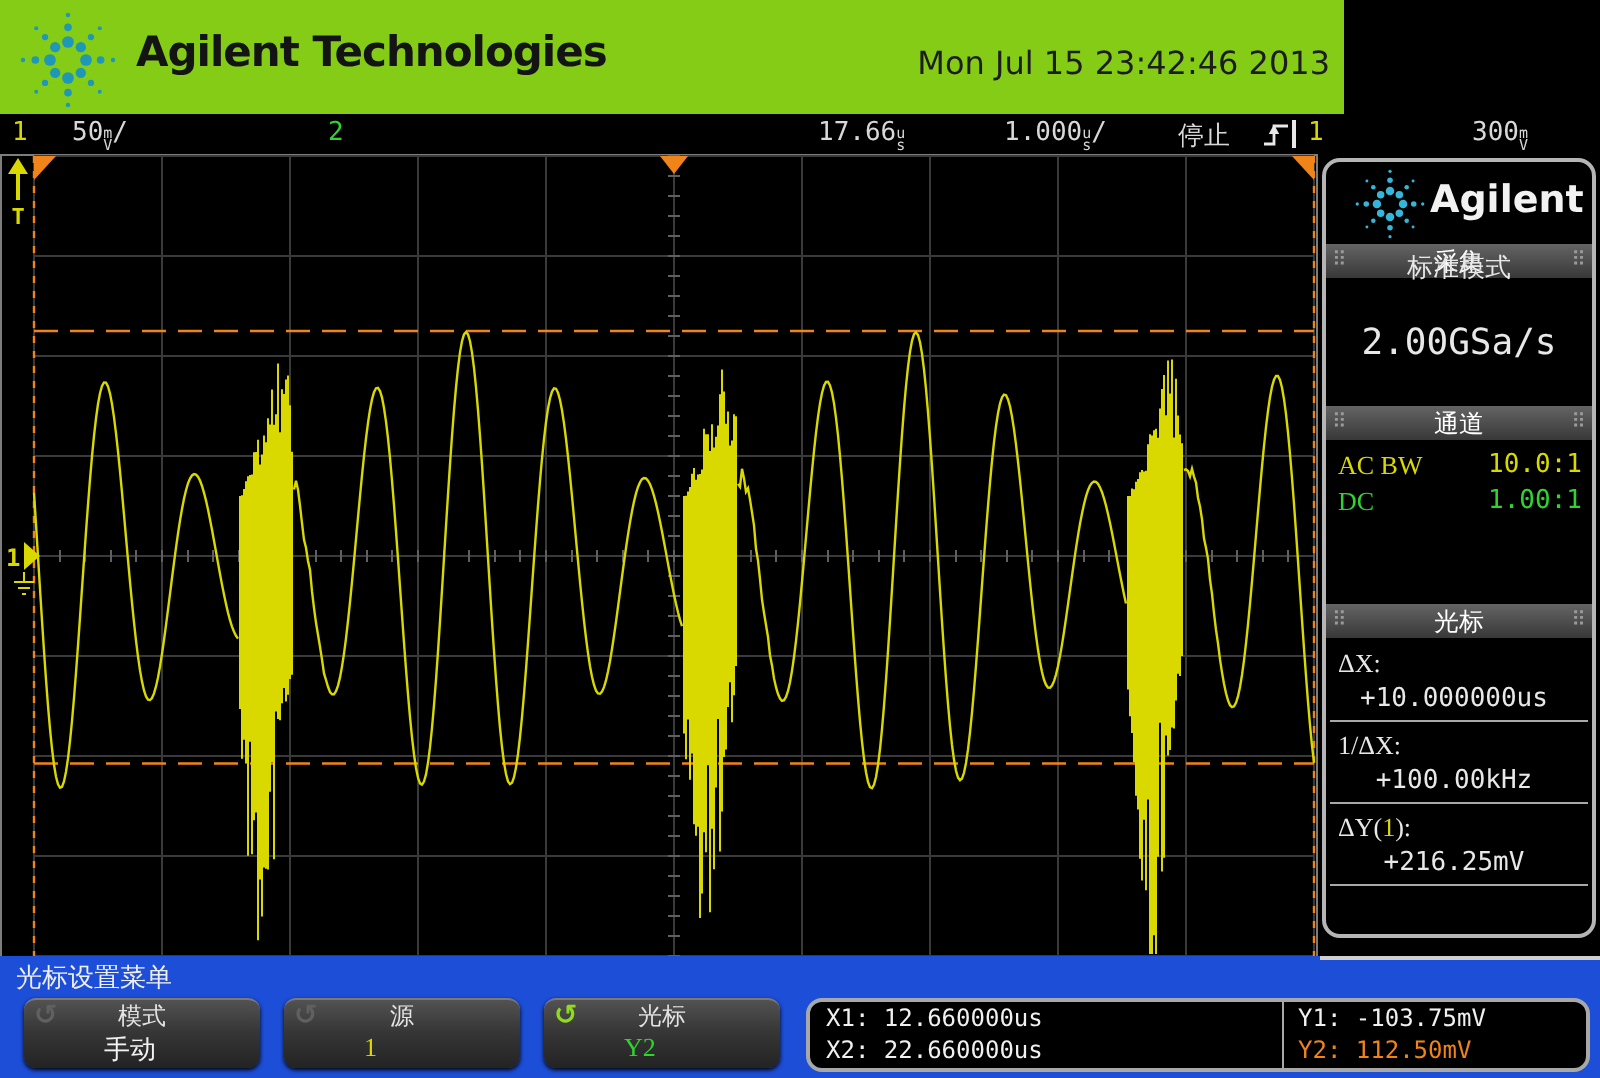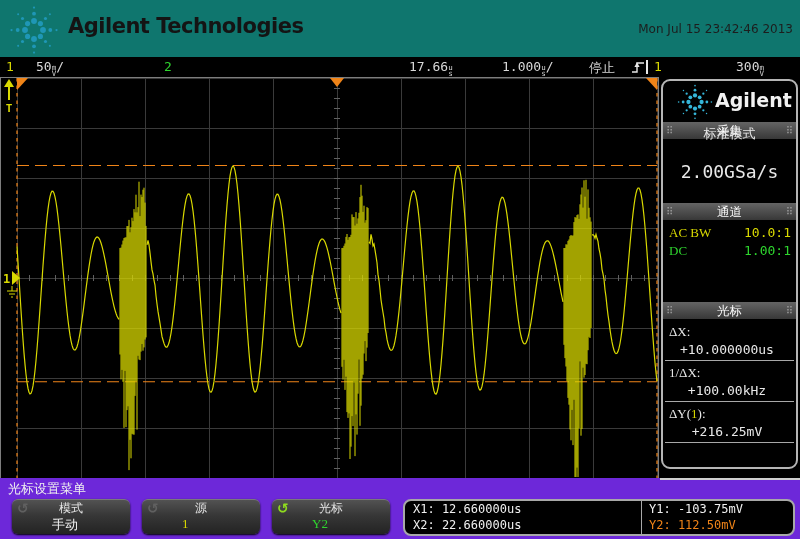--- a/index.html
+++ b/index.html
@@ -1,22 +1,22 @@
 <!DOCTYPE html>
 <html><head>
 <meta charset="utf-8">
 <style>
   html,body{margin:0;padding:0;background:#000;}
   .screen{position:relative;width:800px;height:539px;overflow:hidden;background:#000;
           font-family:"DejaVu Sans",sans-serif;}
   
-  .hdr{position:absolute;left:0;top:0;width:800px;height:57px;background:#0f766e;}
+  .hdr{position:absolute;left:0;top:0;width:672px;height:57px;background:#84cc16;}
   .hdr .brand{position:absolute;left:68px;top:14px;font-size:21px;font-weight:bold;color:#141414;
               letter-spacing:-0.5px;font-family:"DejaVu Sans",sans-serif;}
-  .hdr .date{position:absolute;right:7px;top:22px;font-size:12px;color:#1d1d1d;}
+  .hdr .date{position:absolute;right:7px;top:22px;font-size:16px;color:#1d1d1d;}
   .hdr .logo{position:absolute;left:6px;top:3px;}
   
   .sbar{position:absolute;left:0;top:57px;width:800px;height:20px;background:#000;
         font-family:"DejaVu Sans Mono",monospace;font-size:13px;color:#d8d8d8;}
   .sbar .it{position:absolute;top:2px;white-space:nowrap;}
   .ch1c{color:#d9d900;} .ch2c{color:#2ed52e;}
   .stk{display:inline-flex;flex-direction:column;font-size:7.5px;line-height:5.5px;
        vertical-align:1px;font-family:"DejaVu Sans Mono",monospace;}
   .sdiv{position:absolute;left:646px;top:3px;width:2px;height:14px;background:#e8e8e8;}
   
@@ -32,21 +32,21 @@
   .shead{position:absolute;left:0;right:0;height:17px;background:linear-gradient(#646464,#383838);
          color:#fff;text-align:center;font-size:12.5px;line-height:17px;
          font-family:"DejaVu Sans",sans-serif;}
   .grip{position:absolute;top:1px;font-size:10px;color:#9a9a9a;line-height:15px;}
   .grip.l{left:3px;} .grip.r{right:3px;}
   .ctr{text-align:center;}
   .lft{padding-left:6px;font-family:Liberation Serif, serif;} .rgt{text-align:center;padding-right:5px;}
   .sepln{position:absolute;left:2px;right:2px;height:0;border-top:1px solid #a8a8a8;}
   .ylw{color:#d9d900;} .grn{color:#2ed52e;}
   
-  .menu{position:absolute;left:0;top:478px;width:800px;height:61px;background:#6d28d9;}
+  .menu{position:absolute;left:0;top:478px;width:800px;height:61px;background:#1d4ed8;}
   .menu .title{position:absolute;left:8px;top:2px;font-size:13px;color:#efefef;}
   .sidebase{position:absolute;left:660px;top:0px;width:140px;height:2px;background:#cfcfcf;}
   .skey{position:absolute;top:21px;width:118px;height:34px;border-radius:6px;cursor:pointer;
         background:linear-gradient(#525252 0%,#373737 45%,#232323 100%);
         border-top:1px solid #7a7a7a;box-shadow:0 1px 2px #000;}
   .skey .lab{position:absolute;left:0;right:0;top:0px;text-align:center;font-size:12px;color:#e4e4e4;}
   .skey .val{position:absolute;left:0;right:0;top:16px;text-align:left;font-size:13px;
              font-family:Liberation Serif, serif;padding-left:40px;}
   .skey .ic{position:absolute;left:5px;top:0px;font-size:14px;font-weight:bold;color:#606060;}
   .skey.active .ic{color:#8fdc1e;}

